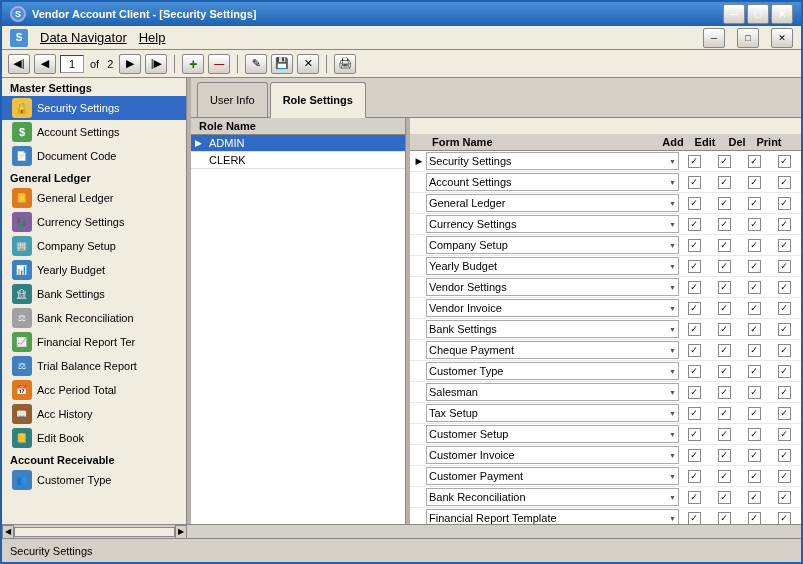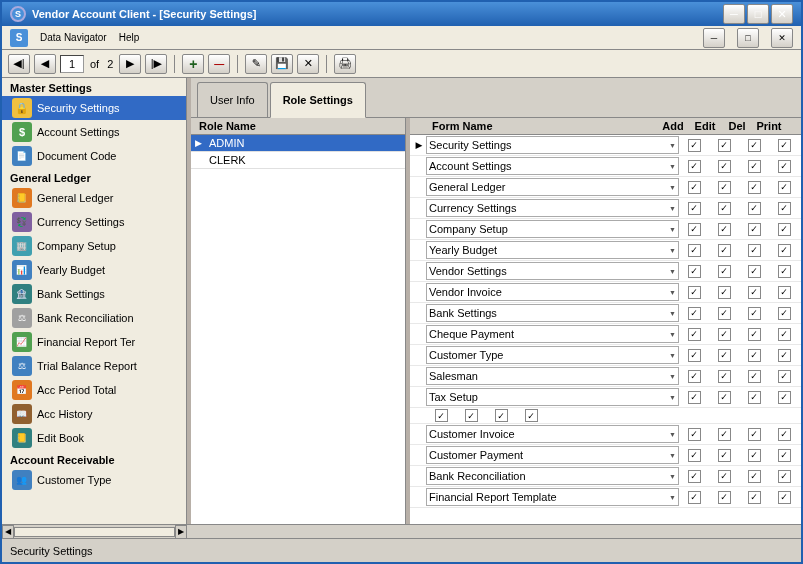--- a/index.html
+++ b/index.html
@@ -23,21 +23,21 @@
     .menu-bar {
       background: #f0ece0;
       border-bottom: 1px solid #888;
       display: flex;
       align-items: center;
       padding: 2px 8px;
       gap: 12px;
       height: 24px;
     }
     .menu-bar-logo { width: 18px; height: 18px; background: #4a90d9; border-radius: 2px; display: flex; align-items: center; justify-content: center; font-size: 10px; color: white; font-weight: bold; }
-    .menu-item { font-size: 10px; color: #000; cursor: pointer; }
+    .menu-item { font-size: 13px; color: #000; cursor: pointer; text-decoration: underline; }
     .menu-spacer { flex: 1; }
 
     
     .toolbar {
       background: #f0ece0;
       border-bottom: 1px solid #888;
       padding: 3px 6px;
       display: flex;
       align-items: center;
       gap: 4px;
@@ -165,20 +165,21 @@
     .role-row-arrow { width: 14px; font-size: 9px; }
     .role-row-name { flex: 1; }
 
     
     .forms-panel {
       flex: 1;
       display: flex;
       flex-direction: column;
       background: #fff;
       overflow: hidden;
+      margin-top: 16px;
     }
     .forms-header {
       background: #d4d0c8;
       border-bottom: 1px solid #888;
       display: flex;
       align-items: center;
       padding: 2px 4px;
       font-size: 11px;
       font-weight: bold;
     }
@@ -656,20 +657,23 @@
                 </div>
                 <div class="form-col-check">
                   <div class="checkbox checked"></div>
                 </div>
                 <div class="form-col-check">
                   <div class="checkbox checked"></div>
                 </div>
               </div>
               <div class="forms-row">
                 <div style="width: 14px; font-size: 9px; text-align: center;"></div>
+                <div class="form-dropdown-wrap">
+                  <select class="form-dropdown"><option>Customer Setup</option></select>
+                </div>
                 <div class="form-col-check">
                   <div class="checkbox checked"></div>
                 </div>
                 <div class="form-col-check">
                   <div class="checkbox checked"></div>
                 </div>
                 <div class="form-col-check">
                   <div class="checkbox checked"></div>
                 </div>
                 <div class="form-col-check">

